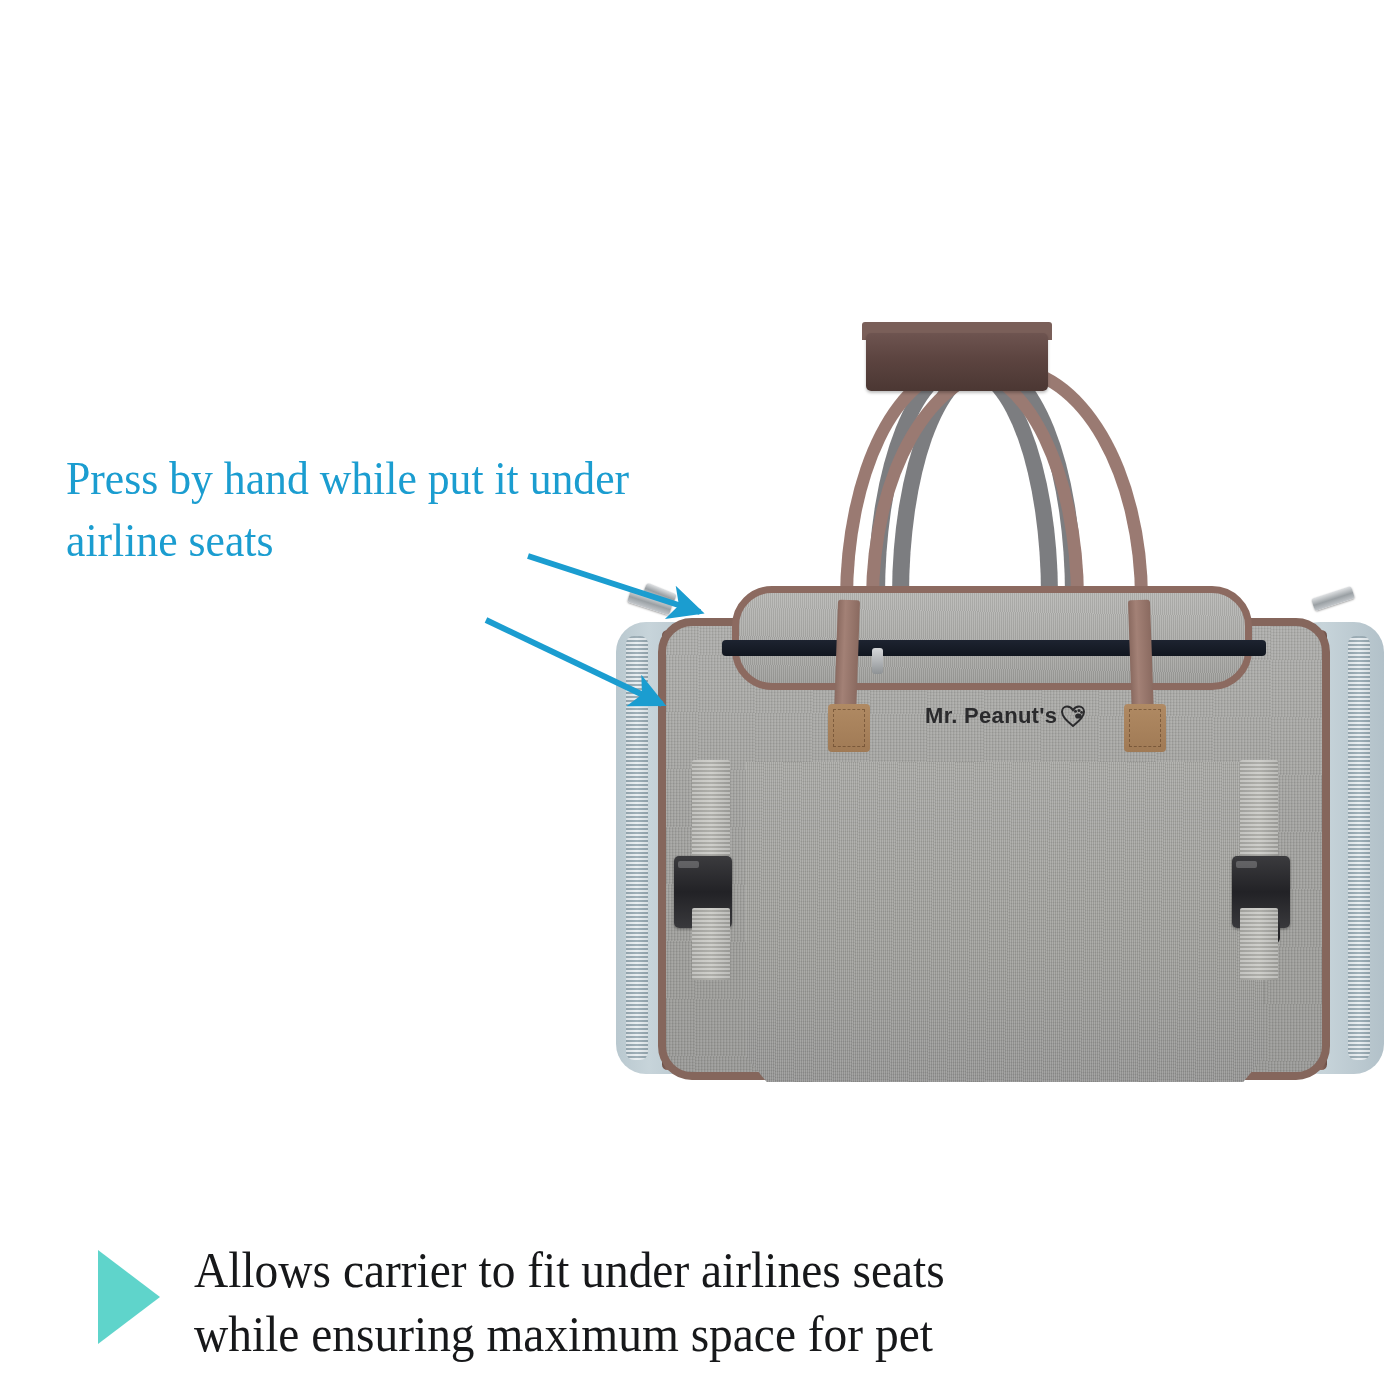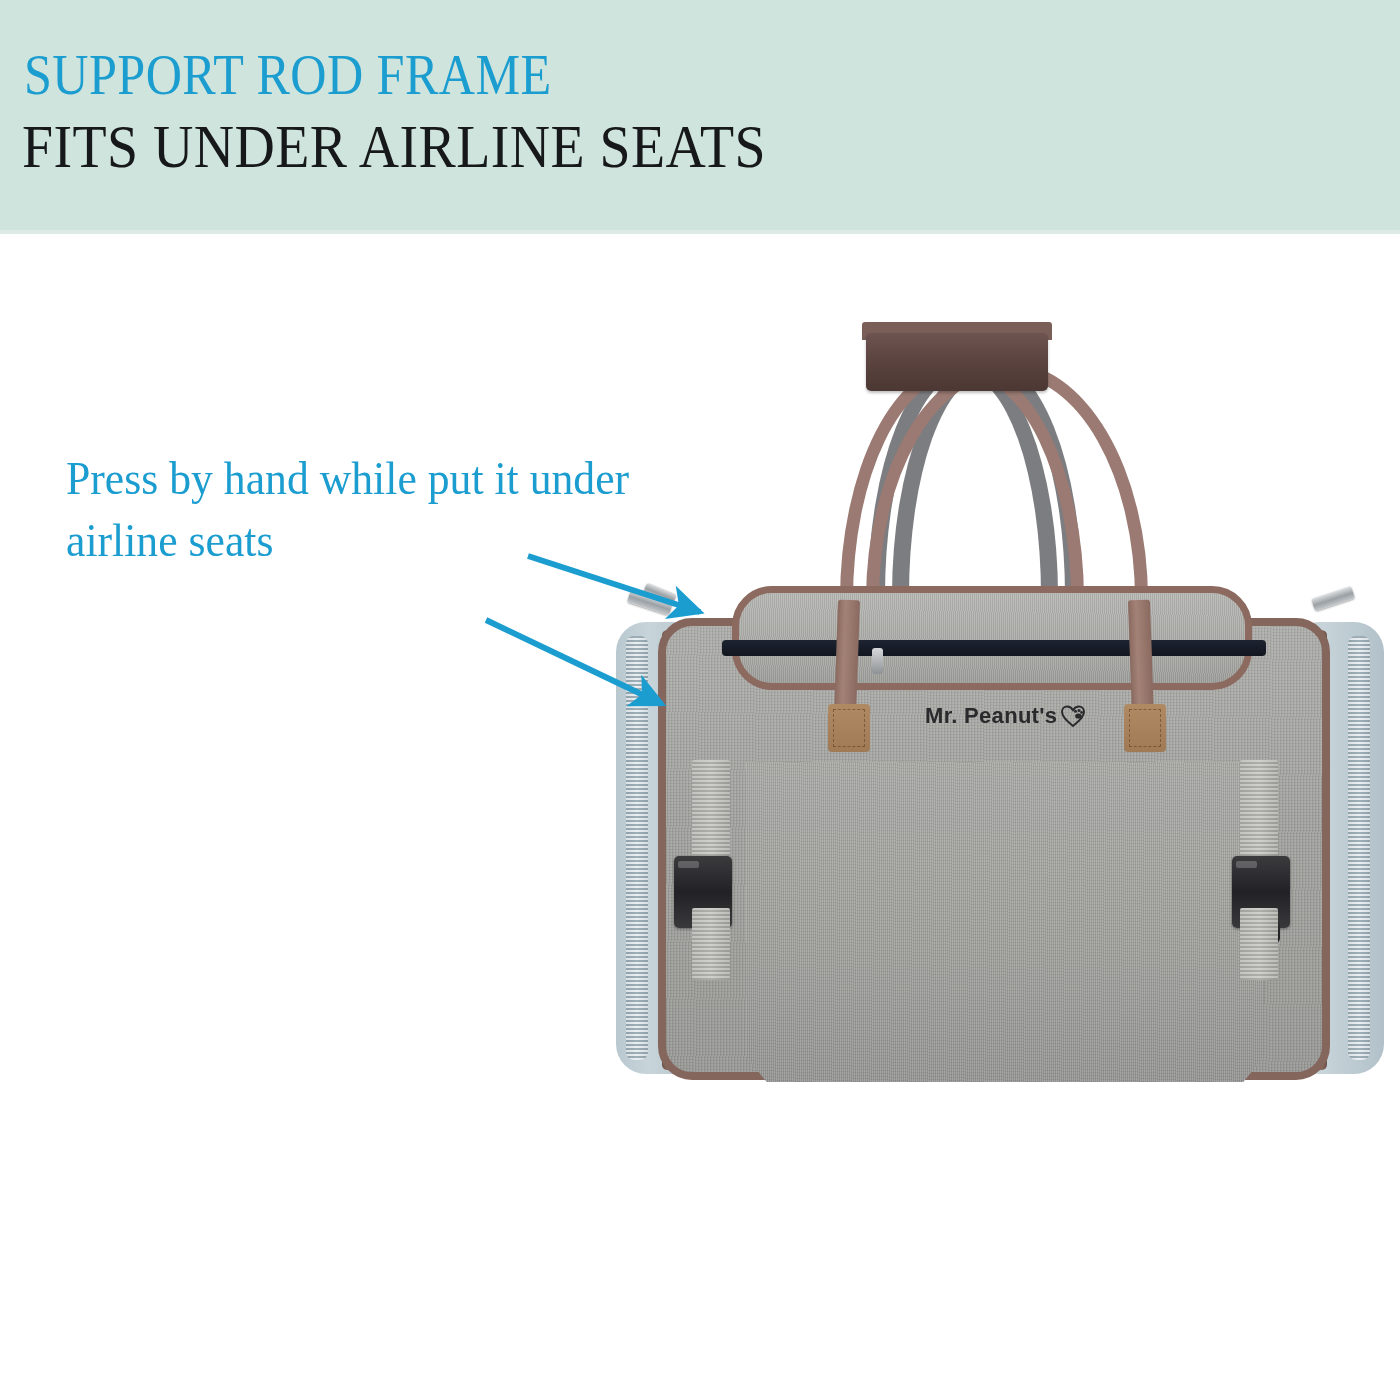--- a/index.html
+++ b/index.html
@@ -220,24 +220,20 @@
     background: linear-gradient(180deg,#e0e2e4,#9aa0a4 55%,#c3c7cb);
     border-radius: 3px;
     box-shadow: 0 1px 2px rgba(0,0,0,.35);
   }
 </style>
 </head>
 <body>
 
 <div id="page">
 
-  <div class="header-band">
-    <div class="hdr-line1">SUPPORT ROD FRAME</div>
-    <div class="hdr-line2">FITS UNDER AIRLINE SEATS</div>
-  </div>
 
   <div class="callout">Press by hand while put it under airline seats</div>
 
   <div class="bag">
 
     <div class="handle-back" style="left:268px; top:58px; width:190px; height:330px;"></div>
     <div class="handle-back" style="left:292px; top:58px; width:190px; height:330px;"></div>
 
     <div class="handle-front" style="left:240px; top:62px; width:244px; height:330px;"></div>
     <div class="handle-front" style="left:266px; top:62px; width:282px; height:330px;"></div>
@@ -298,14 +294,19 @@
   <svg class="arrow-layer" viewBox="0 0 1400 1400" preserveAspectRatio="none">
     <defs>
       <marker id="ah" markerWidth="7" markerHeight="7" refX="5.2" refY="3.5" orient="auto" markerUnits="strokeWidth">
         <path d="M0,0.6 L6,3.5 L0,6.4 L1.5,3.5 Z" fill="#1b9dd0"></path>
       </marker>
     </defs>
     <line x1="528" y1="556" x2="700" y2="612" stroke="#1b9dd0" stroke-width="6" marker-end="url(#ah)"></line>
     <line x1="486" y1="620" x2="662" y2="704" stroke="#1b9dd0" stroke-width="6" marker-end="url(#ah)"></line>
   </svg>
 
+  <div class="caption-wrap">
+    <div class="bullet-tri"></div>
+    <div class="caption-text">Allows carrier to fit under airlines seats
+while ensuring maximum space for pet</div>
+  </div>
 
 </div>
 
 </body></html>

